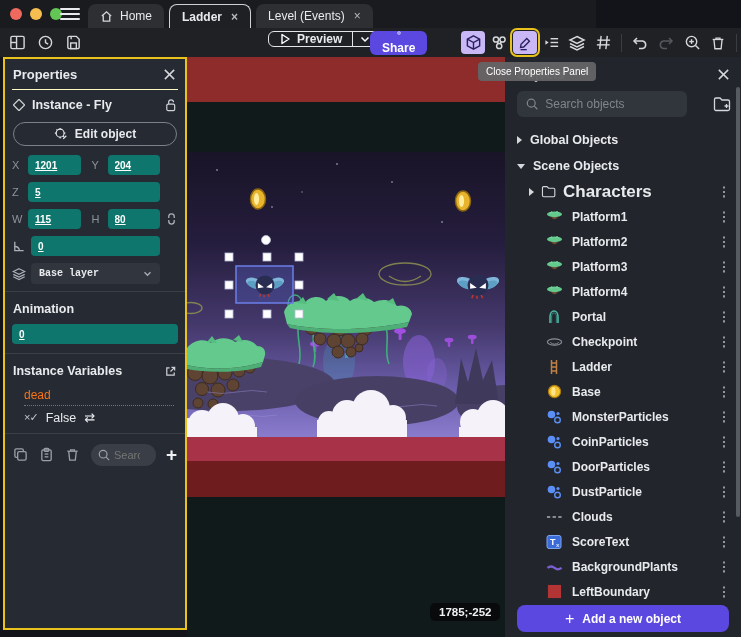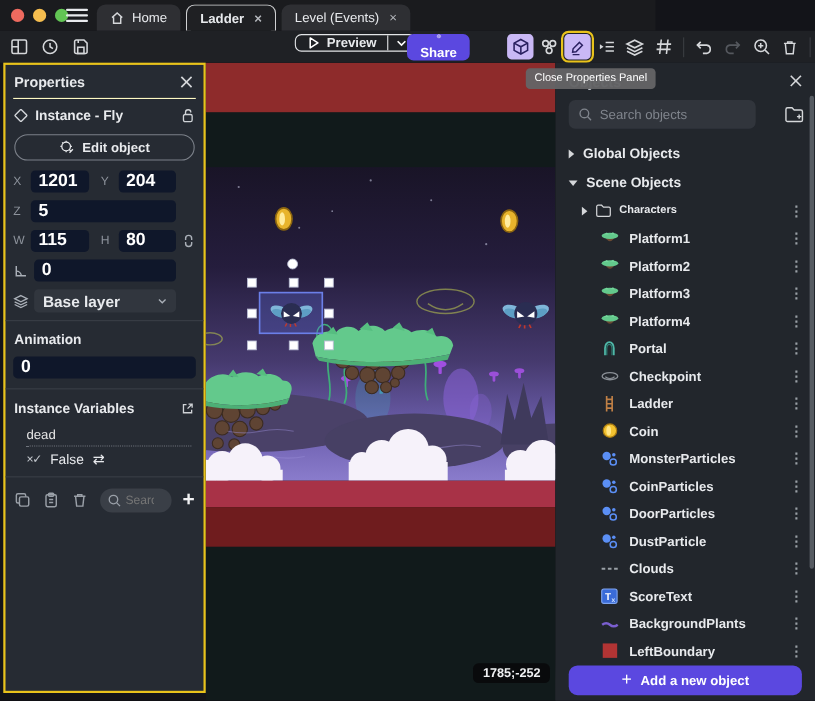--- a/index.html
+++ b/index.html
@@ -50,30 +50,30 @@
   .props { position:absolute; left:3px; top:57px; width:184px; height:573px; background:#262b33; border:2px solid #e9c31b; padding:6px 7px; font-size:12px; }
   .p-head { display:flex; align-items:center; justify-content:space-between; padding:2px 1px 7px; border-bottom:1px solid #fef9c3; }
   .p-head .t { font-size:13px; font-weight:bold; }
   .xbtn { width:14px; height:14px; cursor:pointer; }
   .xbtn svg { stroke:#d5d7da; stroke-width:1.6; }
   .inst-row { display:flex; align-items:center; gap:7px; padding:8px 1px 6px; }
   .inst-row .nm { font-weight:bold; font-size:12.5px; flex:1; }
   .editbtn { display:flex; align-items:center; justify-content:center; gap:7px; height:24px; margin:4px 1px 9px; border:1.5px solid #7b8089; border-radius:13px; font-weight:bold; font-size:12px; cursor:pointer; }
   .frow { display:flex; align-items:center; gap:5px; margin-bottom:7px; }
   .flab { width:11px; color:#8d939c; font-size:11px; flex:none; }
-  .fin { height:20px; background:#0f172a; border:none; border-radius:4px; color:#fff; font-size:16px; font-weight:bold; padding:0 7px; min-width:0; font-family:"Liberation Sans",sans-serif; }
+  .fin { height:20px; background:#0f766e; border:none; border-radius:4px; color:#fff; font-size:10px; font-weight:bold; padding:0 7px; min-width:0; font-family:"Liberation Sans",sans-serif;text-decoration:underline; }
   .fin.half { width:59px; } .fin.grow { flex:1; }
   .endcol { width:13px; flex:none; display:flex; justify-content:center; }
   .endcol svg, .ficon svg { stroke:#aab0b8; fill:none; stroke-width:1.4; }
   .ficon { width:14px; flex:none; display:flex; }
-  .layersel { flex:1; height:21px; background:#31363e; border-radius:4px; display:flex; align-items:center; padding:0 8px; font-size:14px; font-weight:bold; cursor:pointer; }
+  .layersel { flex:1; height:21px; background:#31363e; border-radius:4px; display:flex; align-items:center; padding:0 8px; font-size:10px; font-weight:bold; cursor:pointer;font-family:Liberation Mono, monospace; }
   .layersel .v { flex:1; }
   .divider { height:1px; background:#3a3f46; margin:3px -7px 8px; }
   .sechead { display:flex; align-items:center; justify-content:space-between; font-size:12.5px; font-weight:bold; padding:2px 1px 8px; }
-  .varname { margin:2px 4px 4px 12px; color:#e5e5e5; font-size:12px; border-bottom:1px dotted #70757d; padding-bottom:3px; }
+  .varname { margin:2px 4px 4px 12px; color:#f97316; font-size:12px; border-bottom:1px dotted #70757d; padding-bottom:3px; }
   .boolrow { display:flex; align-items:center; gap:8px; margin:2px 4px 8px 12px; font-size:12.5px; }
   .boolicon { color:#c3c7cd; font-size:11px; letter-spacing:-1px; }
   .swap { color:#e8eaed; font-size:13px; cursor:pointer; }
   .p-tools { display:flex; align-items:center; gap:10px; padding:6px 1px; }
   .p-tools .ic { width:16px; height:16px; cursor:pointer; }
   .p-tools .ic svg { stroke:#9aa0a8; fill:none; stroke-width:1.4; }
   .minisearch { flex:1; height:22px; background:#3a3f47; border-radius:11px; display:flex; align-items:center; gap:4px; padding:0 7px; overflow:hidden; }
   .minisearch input { background:transparent; border:none; outline:none; color:#cfd2d6; width:26px; font-size:11px; font-family:"Liberation Sans",sans-serif; }
   .plus { font-size:19px; color:#f0f1f3; font-weight:bold; cursor:pointer; line-height:16px; }
 
@@ -81,21 +81,21 @@
   .objects { position:absolute; left:505px; top:57px; width:236px; height:580px; background:#22262c; padding:8px 10px 0 12px; }
   .o-head { display:flex; justify-content:space-between; align-items:center; height:18px; }
   .o-title { font-size:13px; font-weight:bold; color:#b9bdc3; }
   .o-search-row { display:flex; align-items:center; gap:26px; margin:8px 0 10px; }
   .o-search { flex:1; height:26px; background:#31353c; border-radius:6px; display:flex; align-items:center; gap:7px; padding:0 9px; }
   .o-search input { background:transparent; border:none; outline:none; color:#e8eaed; font-size:12px; width:100%; font-family:"Liberation Sans",sans-serif; }
   .o-search input::placeholder { color:#80858d; }
   .grouphead { display:flex; align-items:center; gap:8px; height:26px; font-size:12.5px; font-weight:bold; cursor:pointer; }
   .arr-r { width:0; height:0; border-left:5px solid #d5d7da; border-top:4px solid transparent; border-bottom:4px solid transparent; }
   .arr-d { width:0; height:0; border-top:5px solid #d5d7da; border-left:4px solid transparent; border-right:4px solid transparent; }
-  .folderrow { display:flex; align-items:center; gap:7px; height:25px; padding-left:12px; font-size:10px; font-weight:bold; cursor:pointer; }
+  .folderrow { display:flex; align-items:center; gap:7px; height:25px; padding-left:12px; font-size:17px; font-weight:bold; cursor:pointer; }
   .folderrow .sp { flex:1; }
   #objlist { }
   .objrow { display:flex; align-items:center; gap:9px; height:25px; padding-left:28px; font-size:12px; font-weight:bold; cursor:pointer; }
   .objrow .oic { width:18px; height:16px; flex:none; display:flex; align-items:center; justify-content:center; }
   .objrow .onm { flex:1; white-space:nowrap; overflow:hidden; }
   .kebab { width:14px; text-align:center; color:#9aa0a6; font-size:13px; cursor:pointer; flex:none; }
   .kebab::before { content:"\22EE"; }
   .addbtn { position:absolute; left:12px; right:12px; bottom:5px; height:27px; background:#5b48e0; border-radius:8px; display:flex; align-items:center; justify-content:center; gap:8px; font-size:12px; font-weight:bold; color:#fff; cursor:pointer; }
   .addbtn .pl { font-size:16px; font-weight:normal; }
   .o-scrollbar { position:absolute; right:1px; top:30px; width:4px; height:430px; background:#565b62; border-radius:2px; }
@@ -689,21 +689,21 @@
           <span class="onm">Ladder</span>
           <span class="kebab"></span>
         </div>
         <div class="objrow">
           <span class="oic">
             <svg width="15" height="15" viewBox="0 0 16 16">
               <circle cx="8" cy="8" r="6.5" fill="#f2c230" stroke="#a87a12" stroke-width="1.2"></circle>
               <ellipse cx="6.8" cy="8" rx="2.3" ry="4.6" fill="#ffe485"></ellipse>
             </svg>
           </span>
-          <span class="onm">Coin</span>
+          <span class="onm">Base</span>
           <span class="kebab"></span>
         </div>
         <div class="objrow">
           <span class="oic">
             <svg width="16" height="16" viewBox="0 0 16 16">
               <circle cx="5.5" cy="5.5" r="3.8" fill="#5b8ff5"></circle>
               <circle cx="11.5" cy="11" r="2.8" fill="none" stroke="#5b8ff5" stroke-width="1.4"></circle>
               <circle cx="12" cy="4.5" r="1.6" fill="#5b8ff5"></circle>
             </svg>
           </span>

